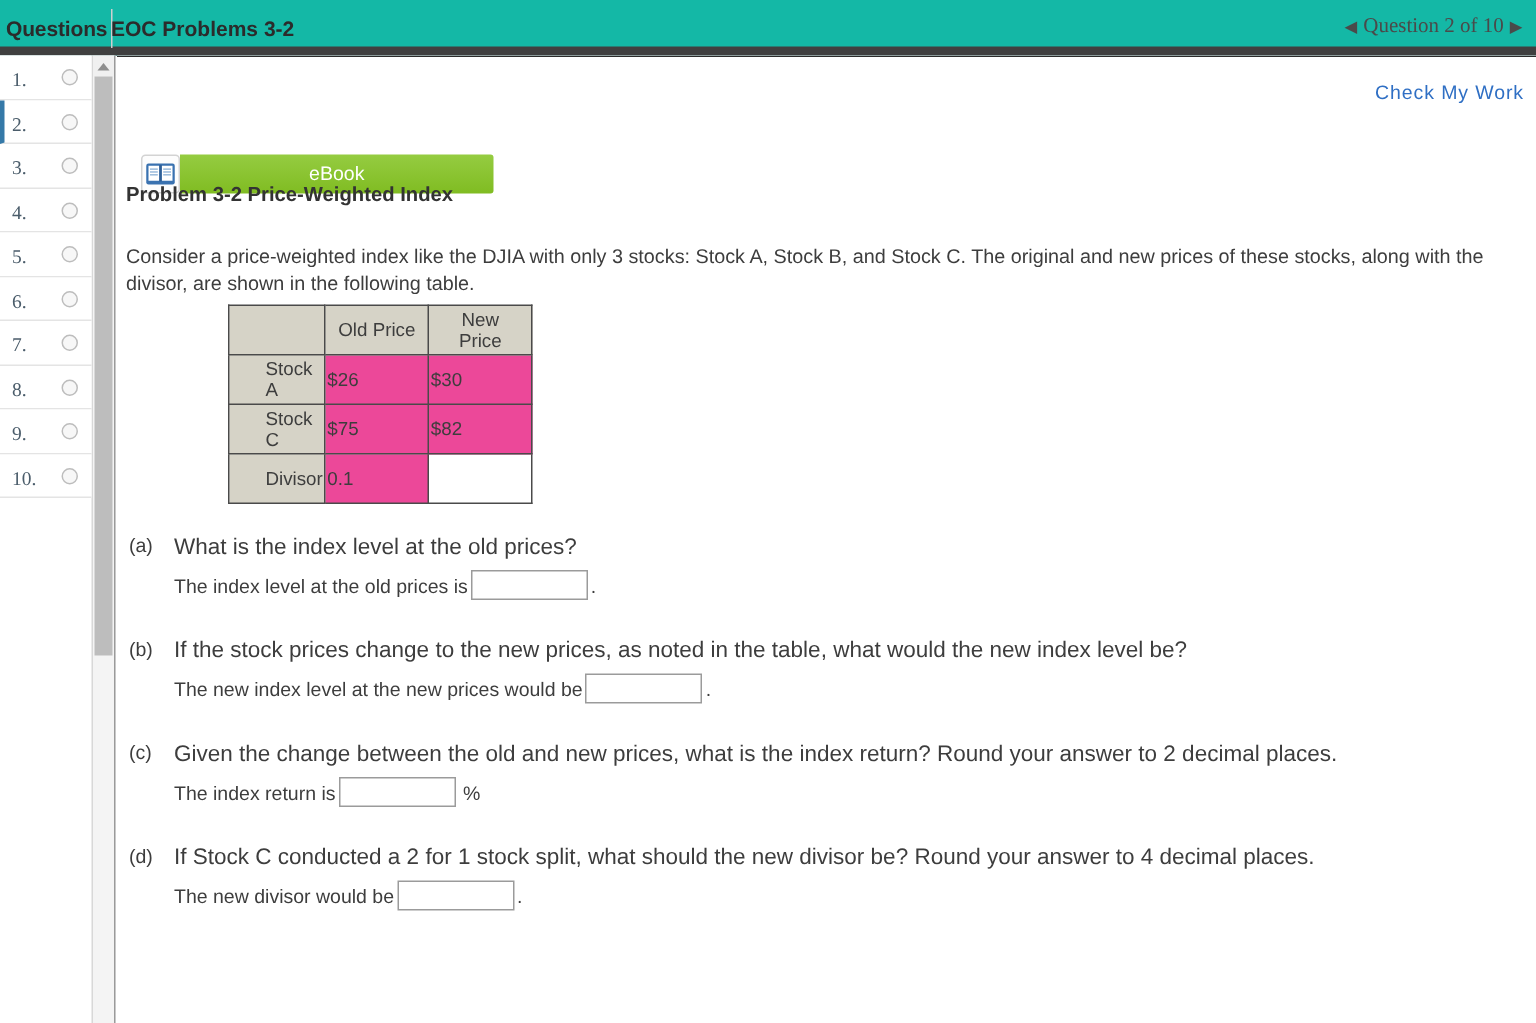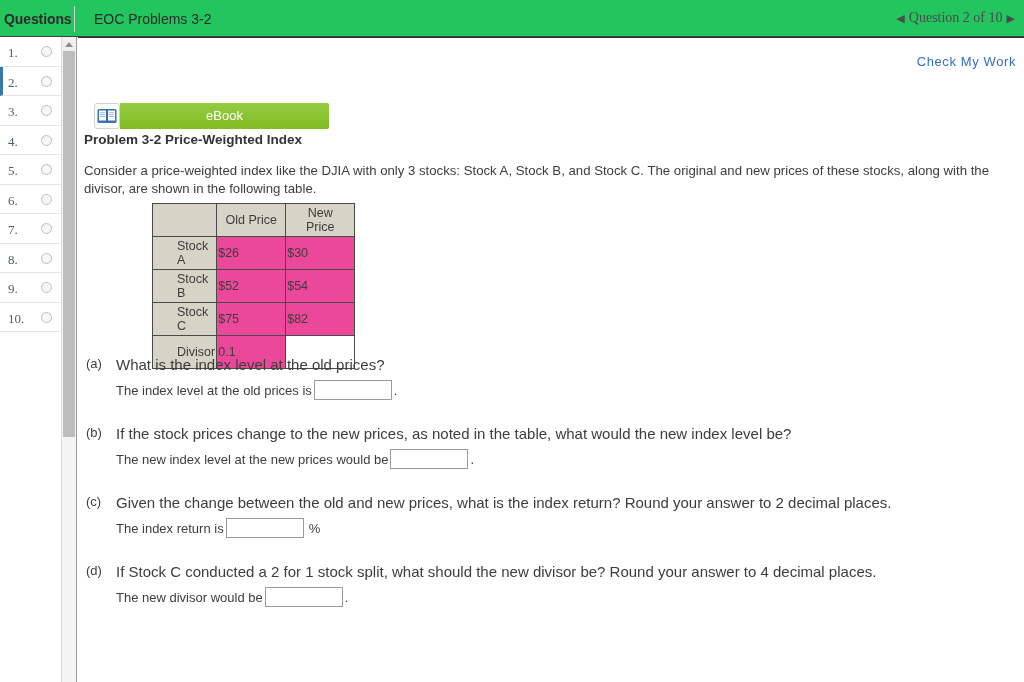--- a/index.html
+++ b/index.html
@@ -20,44 +20,44 @@
     width: 1024px;
     height: 682px;
   }
 
   
   .topbar {
     position: absolute;
     left: 0; top: 0;
     width: 1024px;
     height: 37px;
-    background: #22c55e;
-    border-bottom: 1px solid #404040;
+    background: #14b8a6;
+    border-bottom: 6px solid #404040;
     box-sizing: border-box;
   }
   .topbar-questions-label {
     position: absolute;
     left: 4px; top: 11px;
     width: 62px;
     font-size: 14px;
     font-weight: bold;
     color: #2b2b2b;
     letter-spacing: -0.1px;
   }
   .topbar-divider {
     position: absolute;
     left: 74px; top: 6px;
     width: 1px; height: 26px;
     background: #cfcfcf;
   }
   .topbar-title {
     position: absolute;
-    left: 94px; top: 11px;
+    left: 74px; top: 11px;
     font-size: 14px;
-    font-weight: normal;
+    font-weight: bold;
     color: #2b2b2b;
   }
   .pager {
     position: absolute;
     right: 6px; top: 10px;
     font-family: "Liberation Serif", serif;
     font-size: 14px;
     color: #4a4a4a;
     white-space: nowrap;
   }
@@ -197,21 +197,21 @@
     line-height: 26px;
     text-align: center;
     font-size: 13px;
     font-weight: normal;
     color: #ffffff;
   }
 
   
   .problem-title {
     position: absolute;
-    left: 6px; top: 95px;
+    left: 6px; top: 85px;
     font-size: 13.5px;
     font-weight: bold;
     color: #333333;
   }
   .problem-body {
     position: absolute;
     left: 6px; top: 125px;
     width: 944px;
     font-size: 13.2px;
     line-height: 17.5px;
@@ -395,25 +395,20 @@
             <td class="dt-corner"></td>
             <th class="dt-colhead">Old Price</th>
             <th class="dt-colhead">New Price</th>
           </tr>
           <tr>
             <td class="dt-rowhead">Stock A</td>
             <td class="dt-val">$26</td>
             <td class="dt-val">$30</td>
           </tr>
           <tr>
-            <td class="dt-rowhead">Stock B</td>
-            <td class="dt-val">$52</td>
-            <td class="dt-val">$54</td>
-          </tr>
-          <tr>
             <td class="dt-rowhead">Stock C</td>
             <td class="dt-val">$75</td>
             <td class="dt-val">$82</td>
           </tr>
           <tr>
             <td class="dt-rowhead">Divisor</td>
             <td class="dt-val">0.1</td>
             <td class="dt-empty"></td>
           </tr>
         </tbody>

